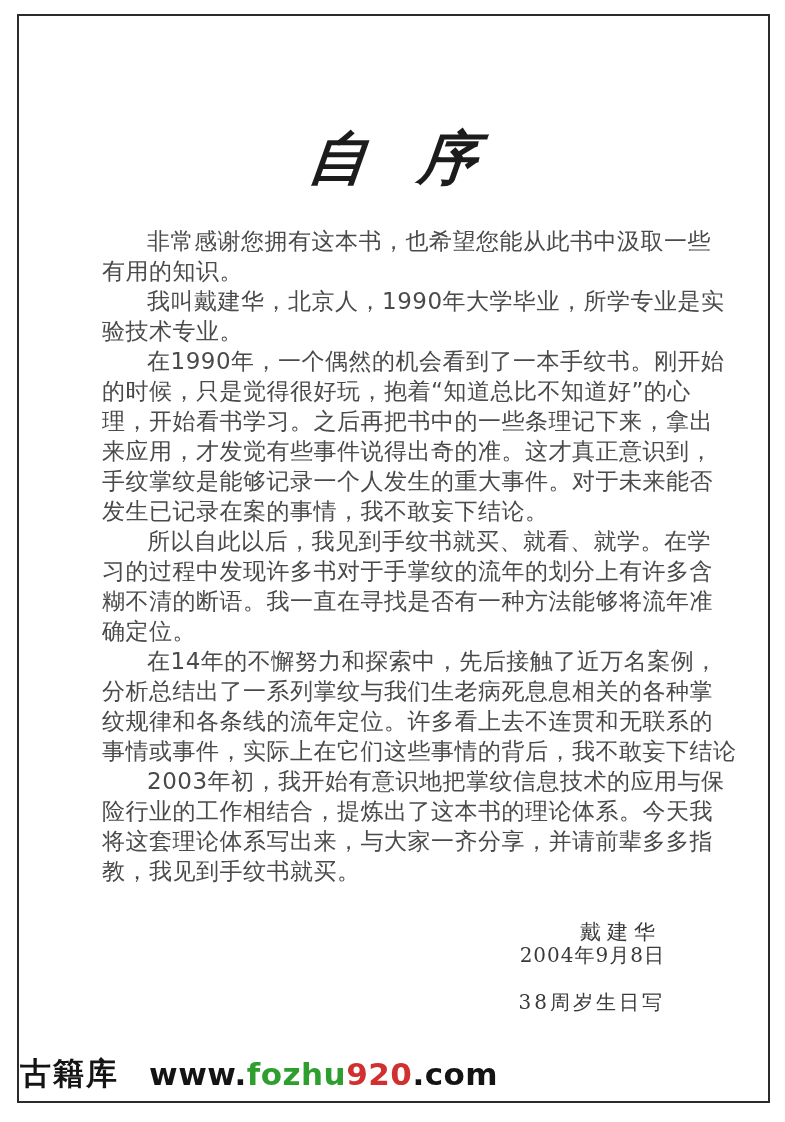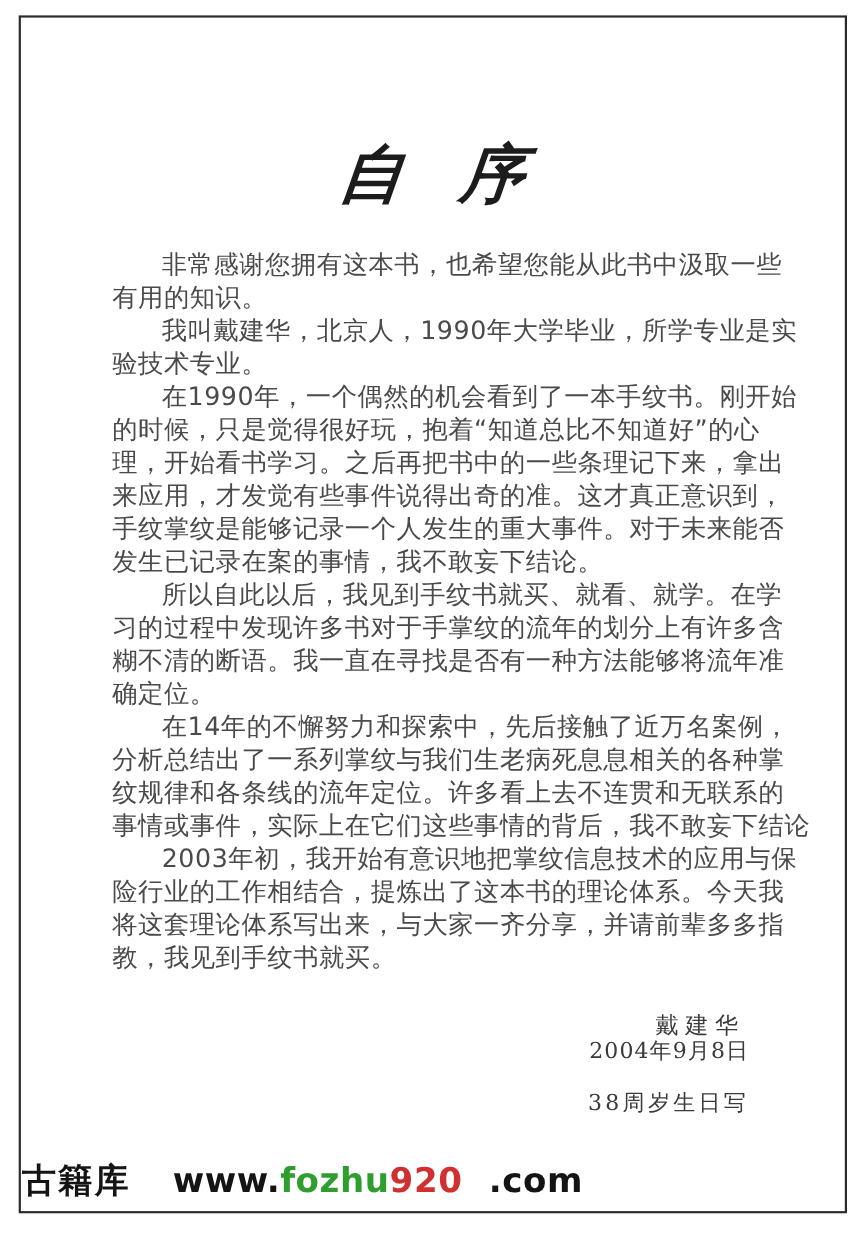--- a/index.html
+++ b/index.html
@@ -55,21 +55,21 @@
   }
   .ln {
     height: 30px;
     white-space: nowrap;
   }
   .ln.in {
     padding-left: 45px;
   }
   .sig {
     position: absolute;
-    right: 104px;
+    right: 120px;
     top: 921px;
     text-align: right;
     font-family: "DejaVu Serif", "Liberation Serif", serif;
     color: #3a3a3a;
     line-height: 23px;
   }
   .sig-name {
     font-size: 21px;
     letter-spacing: 6px;
     padding-right: 4px;
@@ -90,27 +90,27 @@
     height: 44px;
     display: flex;
     align-items: center;
     font-weight: 700;
     font-size: 31px;
     color: #141414;
     white-space: nowrap;
   }
   .wm-cn {
     letter-spacing: 2px;
-    margin-right: 14px;
+    margin-right: 30px;
   }
   .wm-url {
     font-family: "DejaVu Sans", sans-serif;
     letter-spacing: 0.5px;
   }
-  .wm-b { color: #141414; margin-left: 24px; }
+  .wm-b { color: #141414; }
   .wm-g { color: #2e9e2f; }
   .wm-r { color: #d13030; }
 </style>
 </head>
 <body>
 
 <div class="page">
   <div class="frame"></div>
 
   <h1 class="title"><span class="t1">自</span><span class="t2">序</span></h1>

